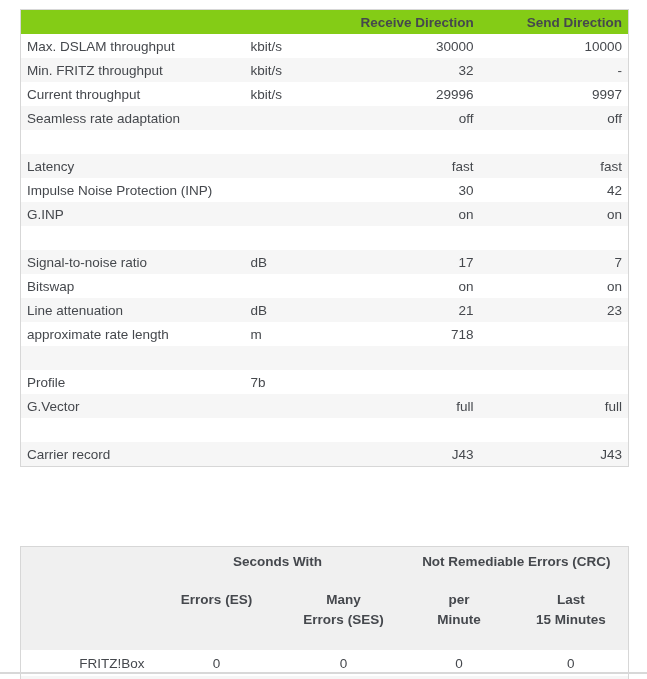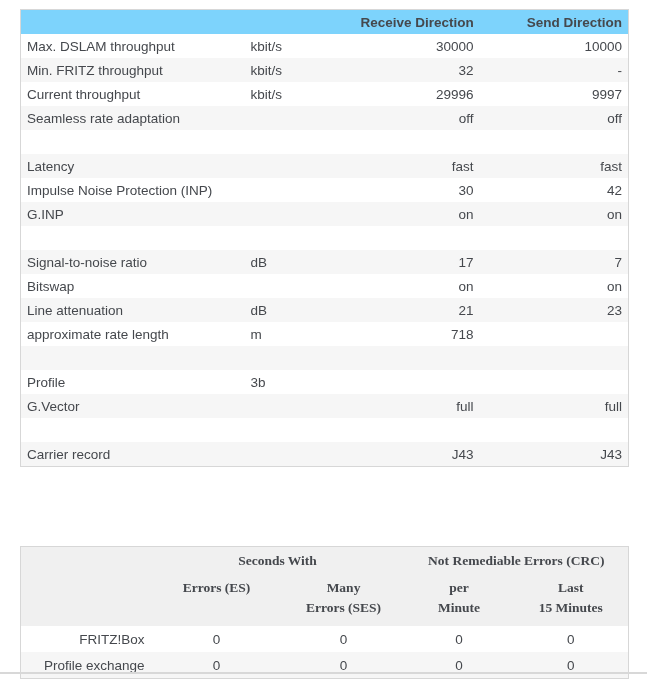--- a/index.html
+++ b/index.html
@@ -25,39 +25,39 @@
   }
   table.dsl-table th,
   table.dsl-table td {
     padding: 0 6px;
     height: 24px;
     overflow: hidden;
     white-space: nowrap;
     font-weight: normal;
     vertical-align: middle;
   }
-  table.dsl-table thead tr { background: #7dd3fc; }
+  table.dsl-table thead tr { background: #84cc16; }
   table.dsl-table thead th { font-weight: bold; text-align: right; }
   table.dsl-table tbody tr:nth-child(even) { background: #f6f6f6; }
   .cell-label { text-align: left; }
   .cell-unit  { text-align: left; margin-top: 16px; }
   .cell-num   { text-align: right; }
 
   
   table.err-table {
     position: absolute;
     top: 546px;
     left: 20px;
     width: 608px;
     border-collapse: collapse;
     table-layout: fixed;
     border: 1px solid #d7d7d7;
   }
   table.err-table thead tr { background: #f0f0f0; }
-  table.err-table th { font-weight: bold; text-align: center; padding: 4px 4px; font-family: Liberation Serif, serif; }
+  table.err-table th { font-weight: bold; text-align: center; padding: 16px 4px; }
   table.err-table tr.group-row th { height: 22px; vertical-align: middle; padding-top: 3px; }
   table.err-table tr.sub-row th {
     height: 44px;
     vertical-align: top;
     white-space: pre-line;
     line-height: 20px;
     padding-top: 2px;
   }
   table.err-table td {
     height: 24px;
@@ -167,21 +167,21 @@
       <td class="cell-label">approximate rate length</td>
       <td class="cell-unit">m</td>
       <td class="cell-num">718</td>
       <td class="cell-num"></td>
     </tr>
     <tr>
       <td colspan="4"></td>
     </tr>
     <tr>
       <td class="cell-label">Profile</td>
-      <td class="cell-unit">3b</td>
+      <td class="cell-unit">7b</td>
       <td class="cell-num"></td>
       <td class="cell-num"></td>
     </tr>
     <tr>
       <td class="cell-label">G.Vector</td>
       <td class="cell-unit"></td>
       <td class="cell-num">full</td>
       <td class="cell-num">full</td>
     </tr>
     <tr>

